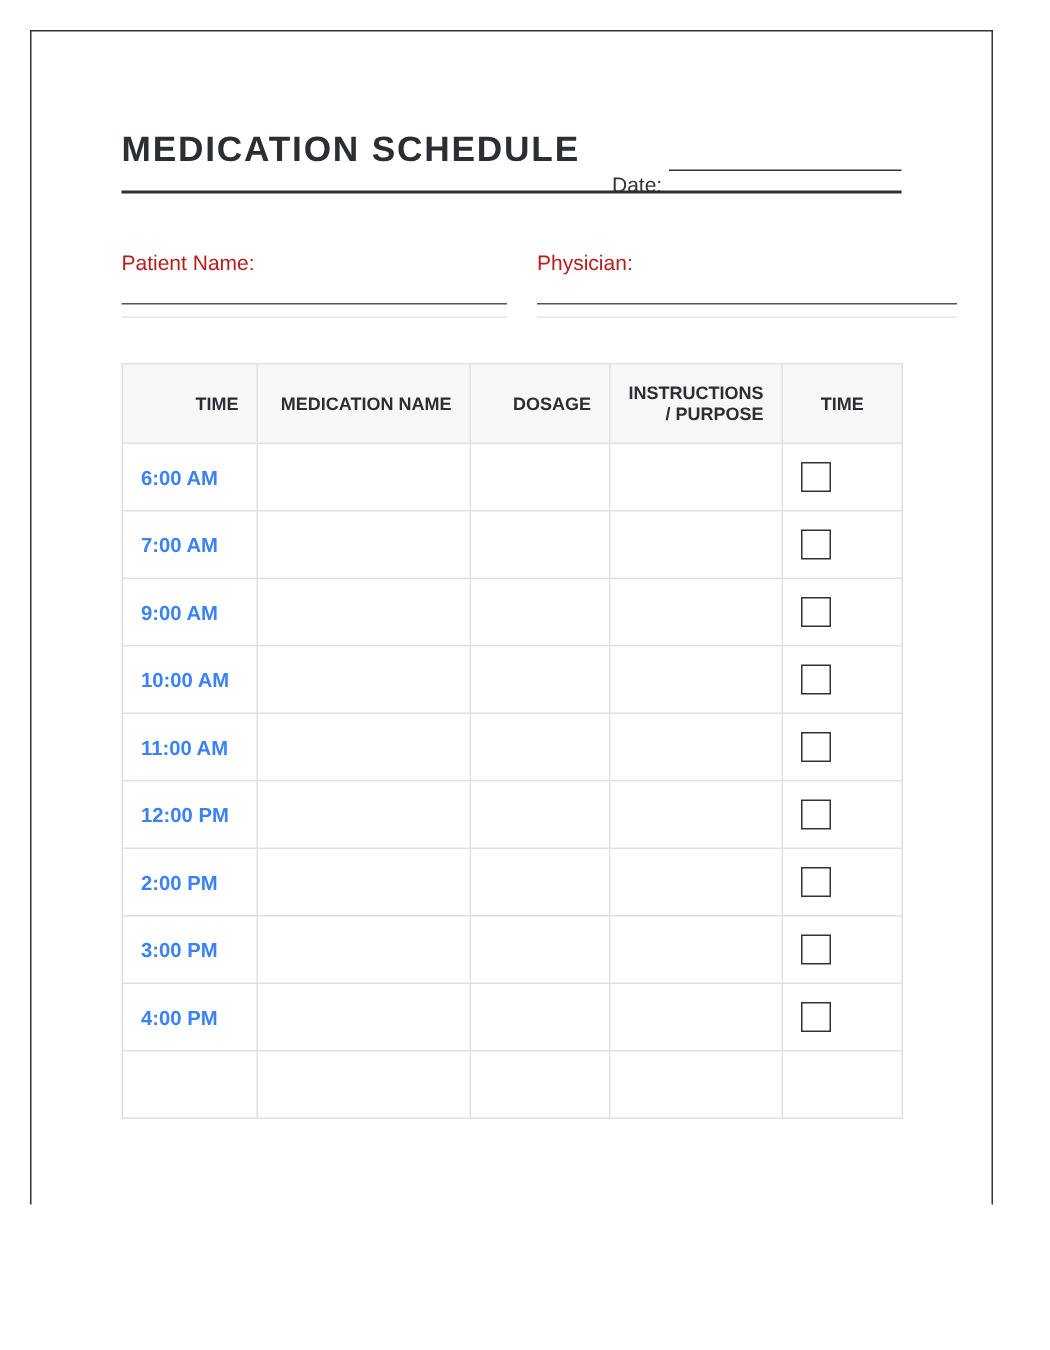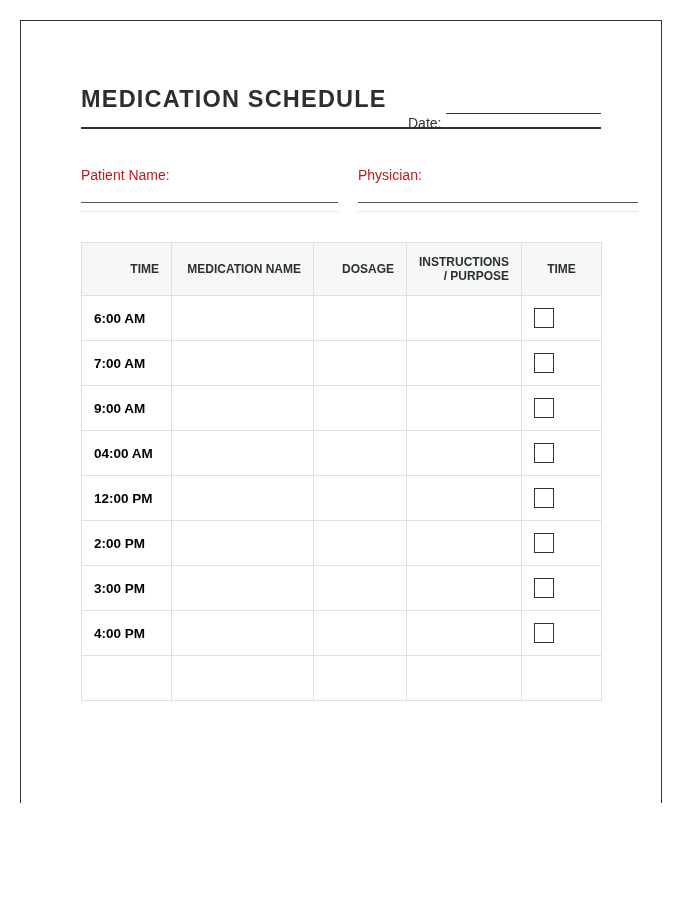--- a/index.html
+++ b/index.html
@@ -24,21 +24,21 @@
     table.sched {
       position: absolute; left: 60px; top: 221px; border-collapse: collapse;
       table-layout: fixed; width: 520px;
     }
     table.sched th, table.sched td { border: 1px solid #dde1e4; padding: 0 12px; }
     table.sched th {
       height: 52px; background: #f6f7f7; font-size: 12px; font-weight: bold;
       text-align: right; color: #2b2f33; line-height: 14px;
     }
     table.sched th.center { text-align: center; }
-    table.sched td { height: 44px; font-size: 13.5px; font-weight: bold; color: #000000; }
+    table.sched td { height: 44px; font-size: 13.5px; font-weight: bold; color: #3b82f6; }
     .cb {
       display: block; width: 18px; height: 18px; border: 1px solid #333; margin-left: 0;
       background: #fff; box-sizing: content-box;
     }
   </style>
 </head>
 <body>
 
 <div class="page">
   <div class="title">MEDICATION SCHEDULE</div>
@@ -96,21 +96,30 @@
         <tr>
           <td>9:00 AM</td>
           <td></td>
           <td></td>
           <td></td>
           <td>
             <span class="cb"></span>
           </td>
         </tr>
         <tr>
-          <td>04:00 AM</td>
+          <td>10:00 AM</td>
+          <td></td>
+          <td></td>
+          <td></td>
+          <td>
+            <span class="cb"></span>
+          </td>
+        </tr>
+        <tr>
+          <td>11:00 AM</td>
           <td></td>
           <td></td>
           <td></td>
           <td>
             <span class="cb"></span>
           </td>
         </tr>
         <tr>
           <td>12:00 PM</td>
           <td></td>

